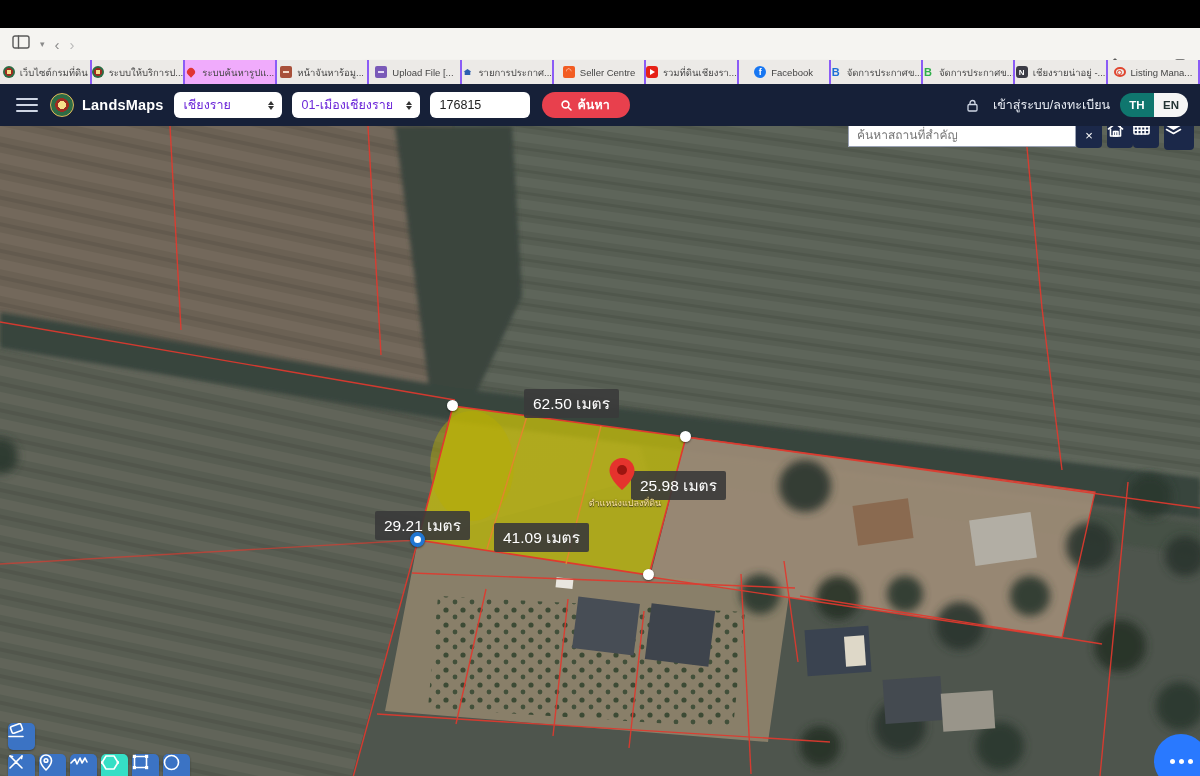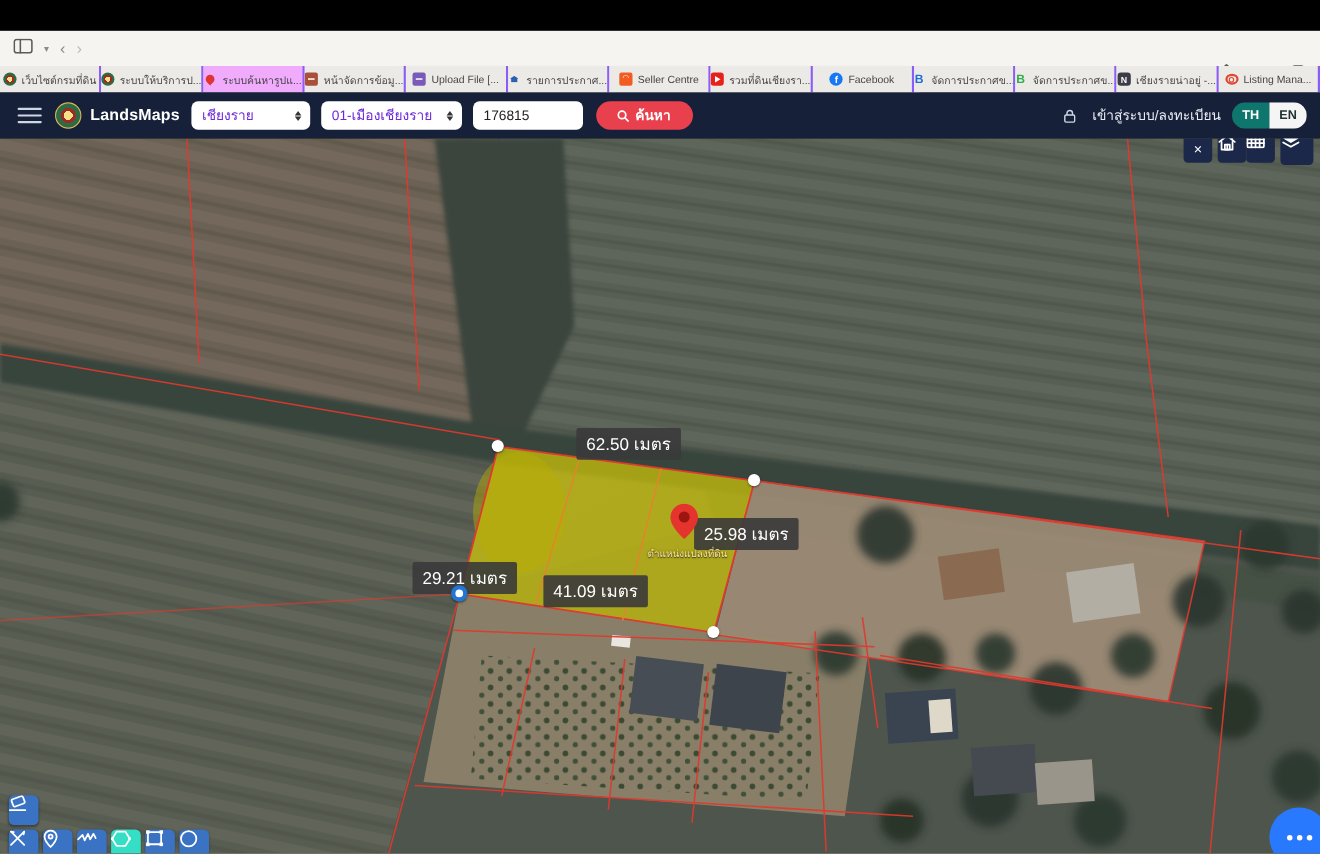--- a/index.html
+++ b/index.html
@@ -197,21 +197,21 @@
     <div class="tab">
         <span class="fav fav-dol-seal"></span>
         <span>ระบบให้บริการป...</span>
       </div>
     <div class="tab active">
         <span class="fav fav-map-pin"></span>
         <span>ระบบค้นหารูปแ...</span>
       </div>
     <div class="tab">
         <span class="fav fav-building-red"></span>
-        <span>หน้าจัดการข้อมู...</span>
+        <span>หน้าจันหาร้อมู...</span>
       </div>
     <div class="tab">
         <span class="fav fav-building-purple"></span>
         <span>Upload File [...</span>
       </div>
     <div class="tab">
         <span class="fav fav-house-blue"></span>
         <span>รายการประกาศ...</span>
       </div>
     <div class="tab">
@@ -392,20 +392,21 @@
 
       <g>
         <polygon points="453,280 686,311 649,449 418,414" fill="#e6da00" opacity="0.62"></polygon>
         <ellipse cx="472" cy="340" rx="42" ry="55" fill="#b8ae00" opacity="0.45"></ellipse>
         <polygon points="453,280 686,311 649,449 418,414" fill="none" stroke="#e0392e" stroke-width="1.6"></polygon>
         <line x1="527" y1="290" x2="487" y2="423" stroke="#e2862c" stroke-width="1.4"></line>
         <line x1="601" y1="300" x2="566" y2="438" stroke="#e2862c" stroke-width="1.4"></line>
       </g>
     </svg>
 
+    <input class="map-search" placeholder="ค้นหาสถานที่สำคัญ" style="">
     <div class="sq-btn btn-x">×</div>
     <div class="sq-btn btn-home">
       <svg width="17" height="16" viewBox="0 0 17 16">
         <path d="M1.5 7L8.5 1.5L15.5 7" class="icon-stroke"></path>
         <path d="M3.5 7v7h10V7" class="icon-stroke"></path>
         <rect x="6.5" y="9.5" width="4.5" height="4.5" class="icon-stroke"></rect>
         <line x1="8.7" y1="9.5" x2="8.7" y2="14" class="icon-stroke" stroke-width="1"></line>
         <rect x="12" y="2" width="2" height="3" fill="#fff"></rect>
       </svg>
     </div>

